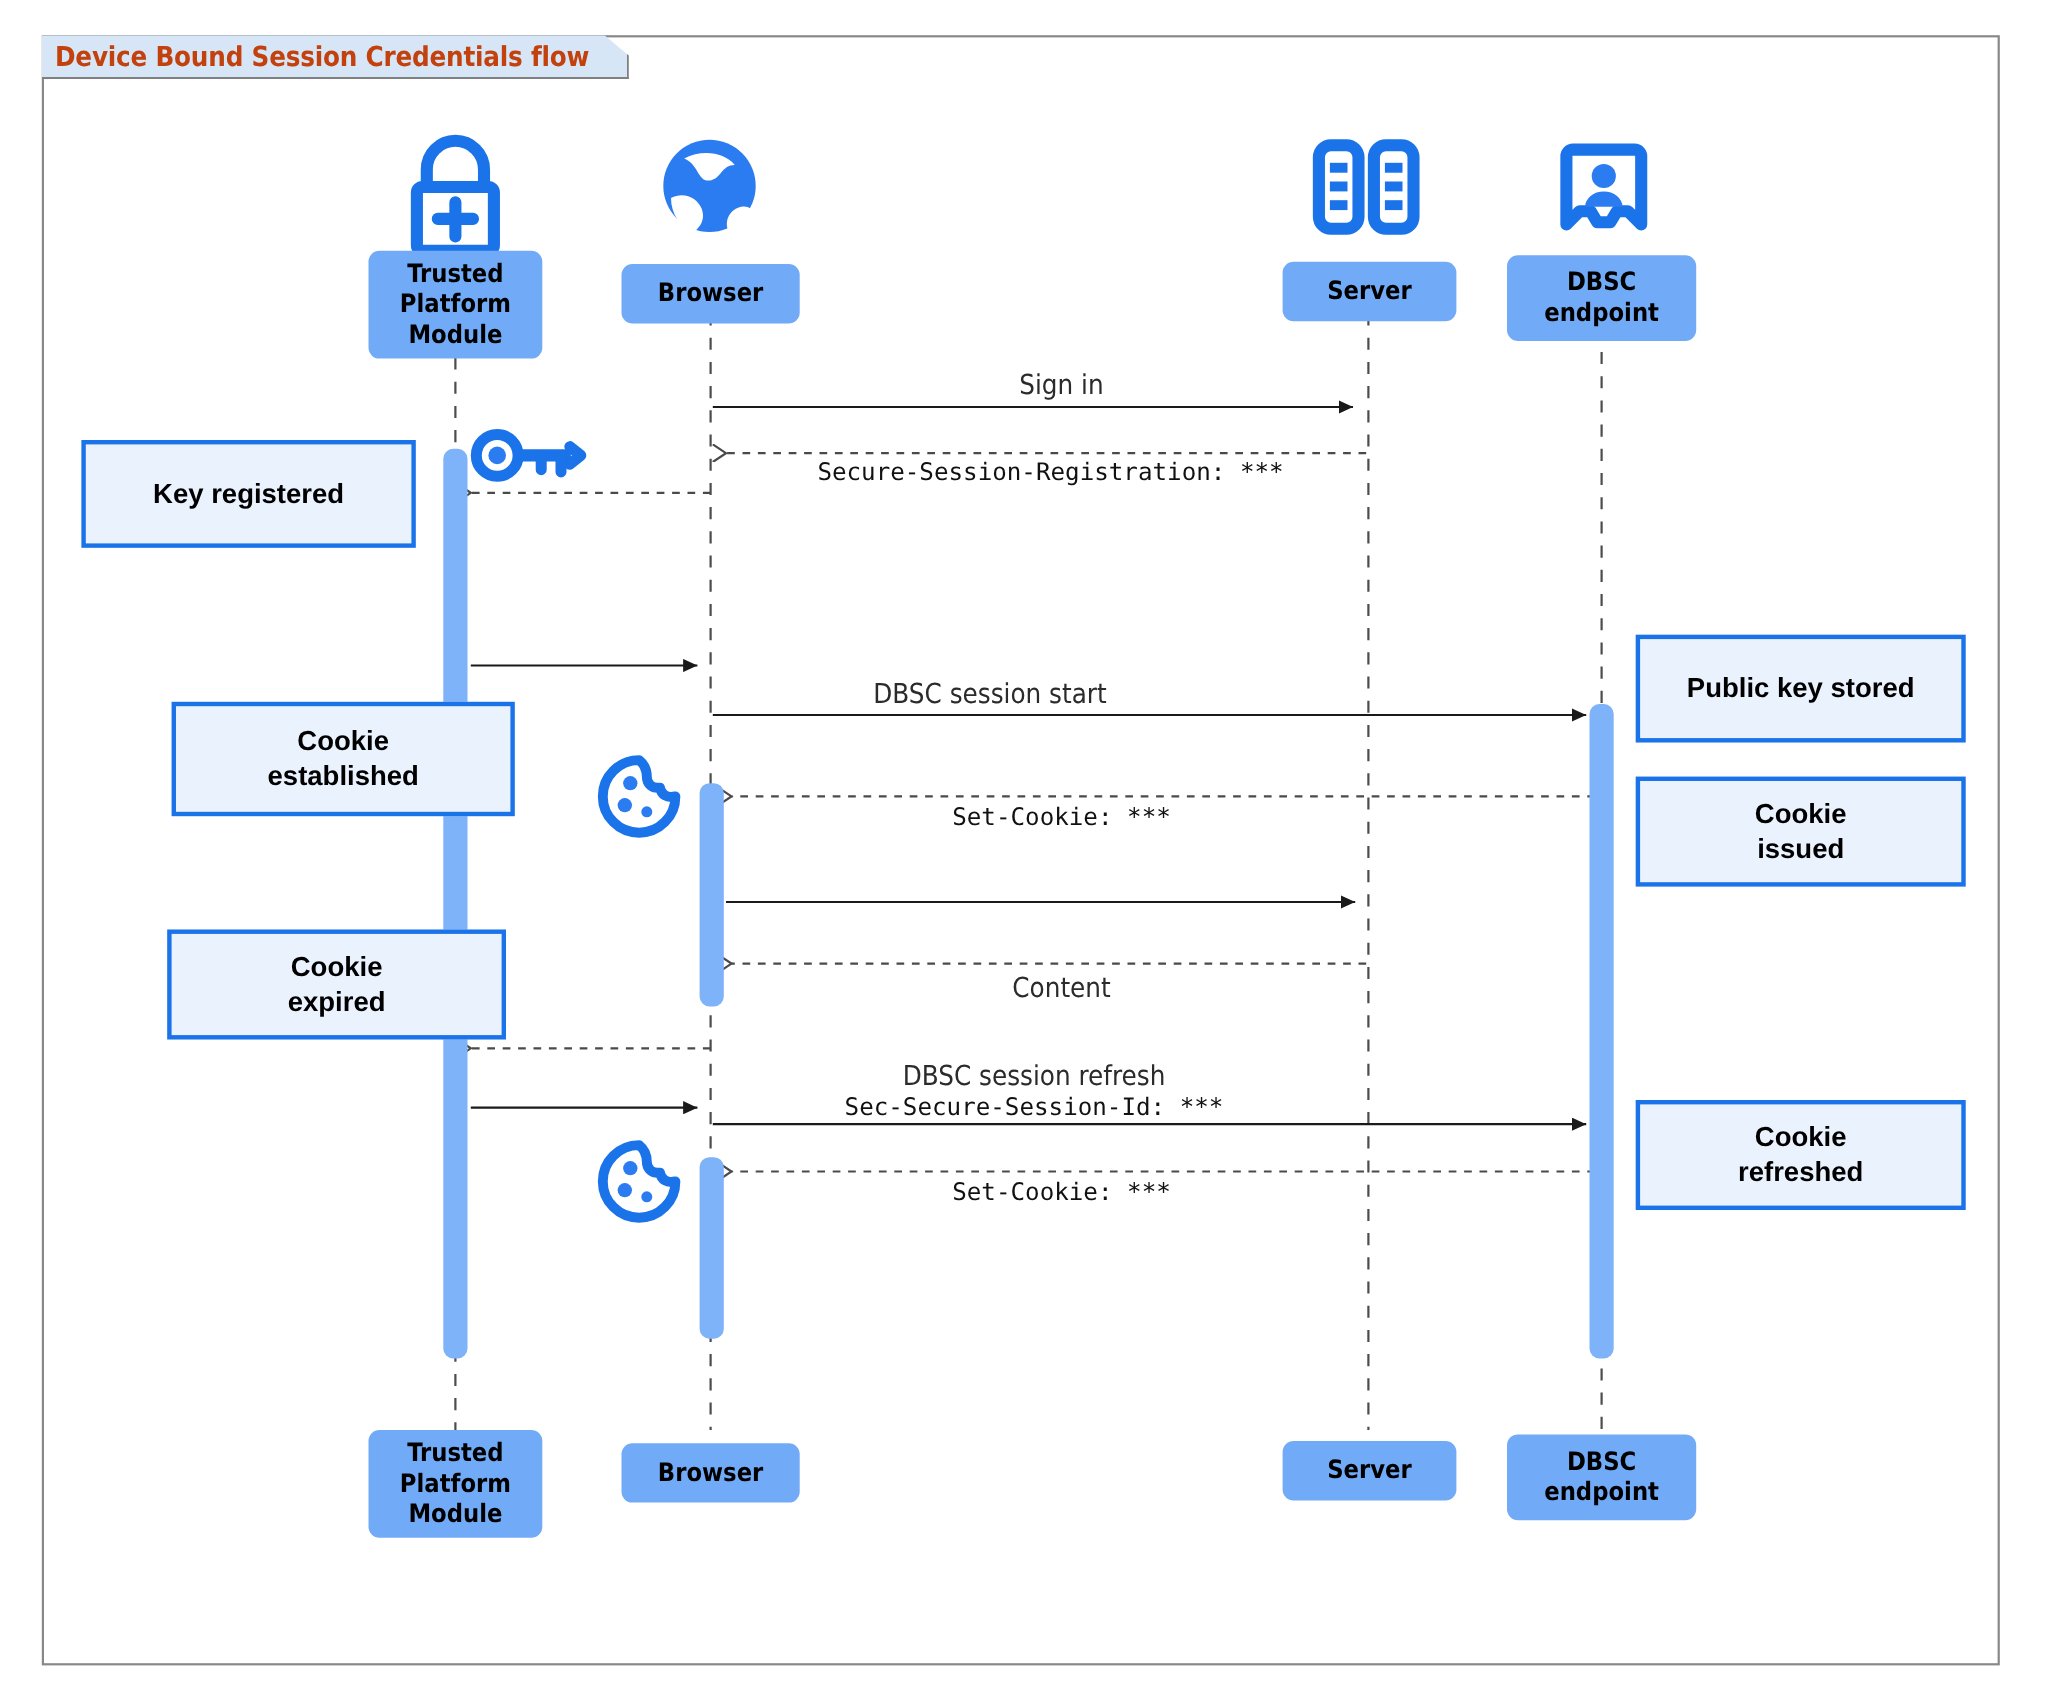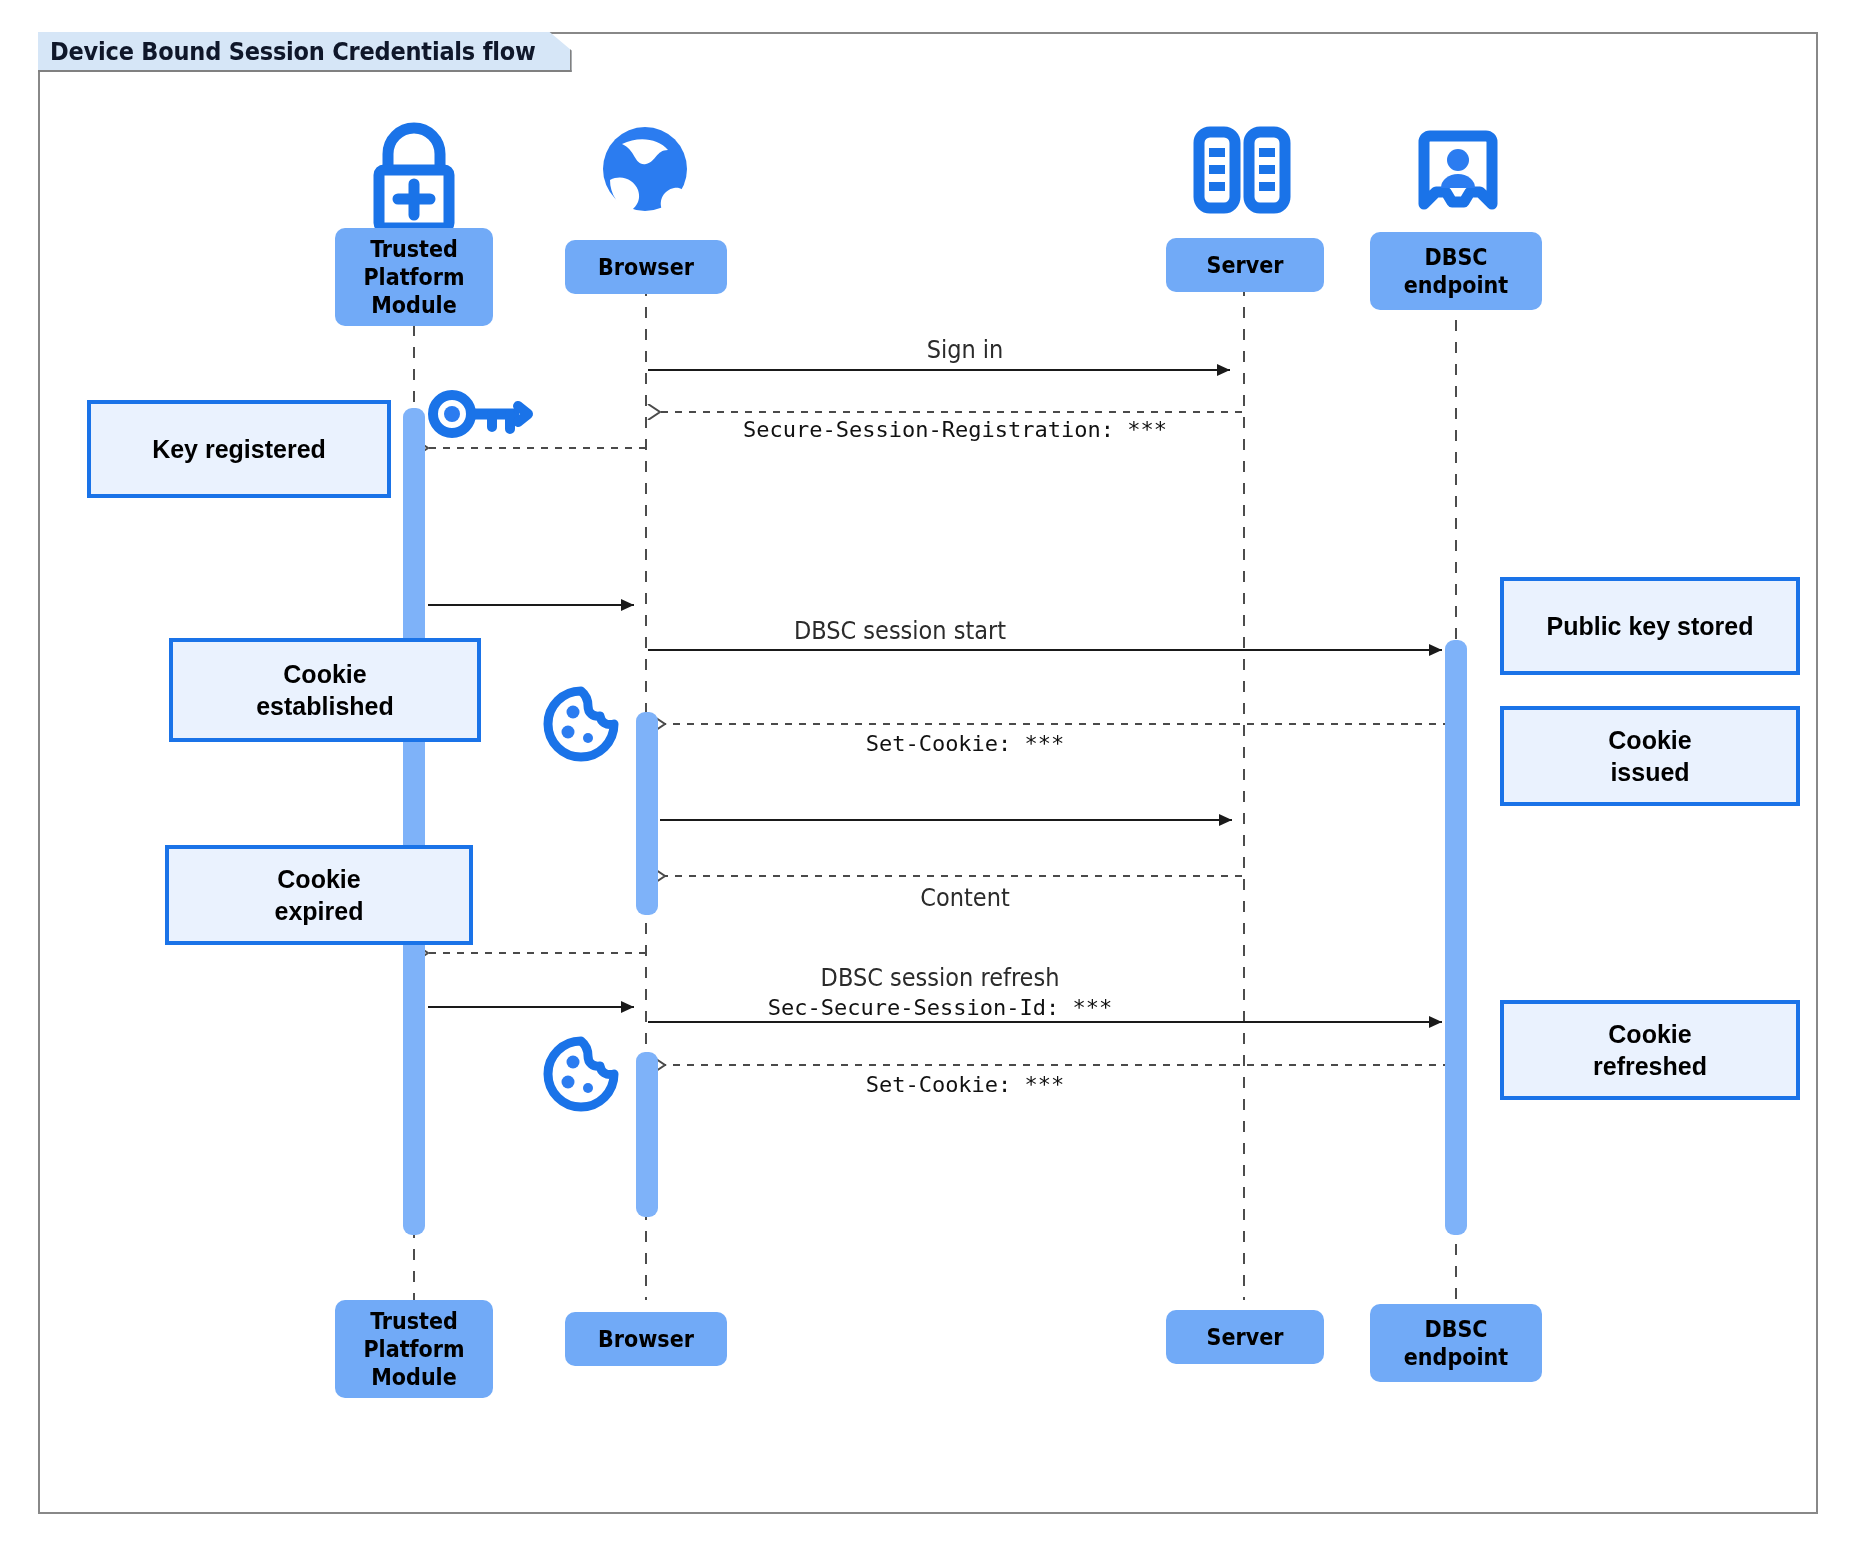--- a/index.html
+++ b/index.html
@@ -4,33 +4,33 @@
 <style>
   html,body{margin:0;padding:0;background:#ffffff;}
   body{font-family:"Liberation Sans", sans-serif;}
   #root{position:relative;width:1859px;height:1546px;overflow:hidden;background:#fff;}
 
   
   .frame{position:absolute;left:38px;top:32px;width:1780px;height:1482px;border:2px solid #888888;background:#fff;box-sizing:border-box;}
   .frame-tab{position:absolute;left:38px;top:32px;height:40px;background:#d6e6f7;border:2px solid #808080;border-top:none;border-left:none;box-sizing:border-box;
        display:flex;align-items:center;padding:0 34px 0 12px;
        clip-path:polygon(0 0, calc(100% - 22px) 0, 100% 46%, 100% 100%, 0 100%);}
-  .frame-title{font-weight:bold;font-size:25px;color:#0f172a;white-space:nowrap;font-family:"DejaVu Sans Condensed","Liberation Sans",sans-serif;letter-spacing:-0.2px;}
+  .frame-title{font-weight:bold;font-size:25px;color:#c2410c;white-space:nowrap;font-family:"DejaVu Sans Condensed","Liberation Sans",sans-serif;letter-spacing:-0.2px;}
 
   
   .pbox{position:absolute;background:#71aaf7;border-radius:10px;display:flex;align-items:center;justify-content:center;text-align:center;
         font-weight:bold;font-size:23px;color:#000;line-height:1.22;box-sizing:border-box;padding:6px 12px;
         font-family:"DejaVu Sans Condensed","Liberation Sans",sans-serif;}
   
   .act{position:absolute;background:#7eb2f9;border-radius:9px;}
 
   
   .note{position:absolute;background:#eaf2fe;border:4px solid #1a73e8;box-sizing:border-box;
         display:flex;align-items:center;justify-content:center;text-align:center;
-        font-weight:bold;font-size:25px;color:#000;line-height:1.28;padding:4px 8px;margin-left:13px;}
+        font-weight:bold;font-size:25px;color:#000;line-height:1.28;padding:4px 8px;}
 
   
   .lab{position:absolute;text-align:center;color:#2b2b2b;white-space:pre;}
   .lab.prop{font-family:"DejaVu Sans Condensed","Liberation Sans",sans-serif;font-size:25px;}
   .lab.mono{font-family:"DejaVu Sans Mono","Liberation Mono",monospace;font-size:22px;color:#111;}
 
   svg.layer{position:absolute;left:0;top:0;width:1859px;height:1546px;pointer-events:none;}
 </style>
 </head>
 <body>

